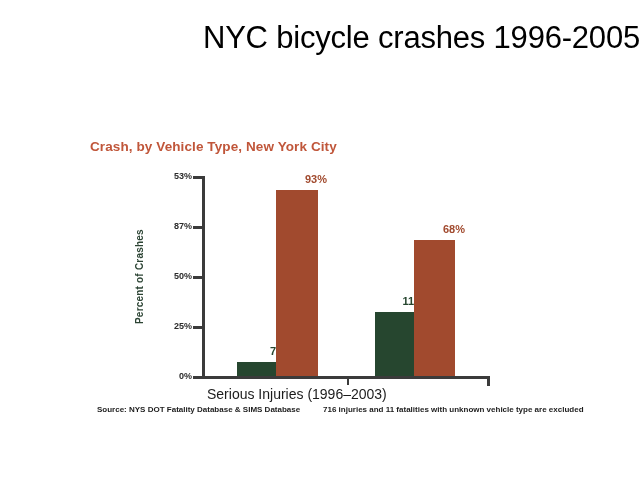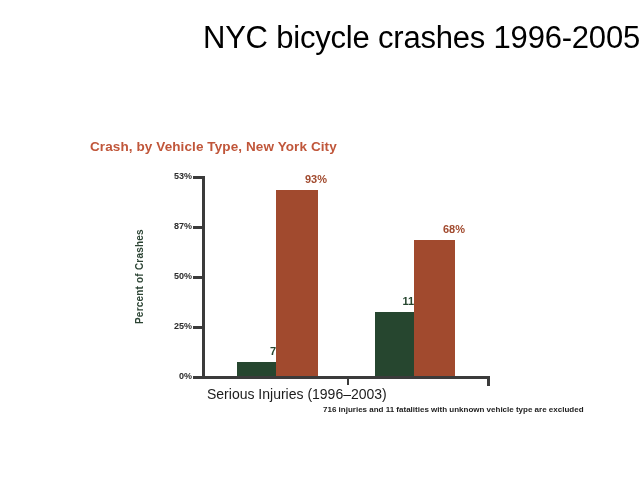--- a/index.html
+++ b/index.html
@@ -251,15 +251,16 @@
     <div class="bar green" style="left:173px; width:39px; height:64px;"></div>
     <div class="bar-label green" style="left:163px; top:119px; width:59px;">11%</div>
 
     <div class="bar red" style="left:212px; width:41px; height:136px;"></div>
     <div class="bar-label red" style="left:203px; top:47px; width:60px;">68%</div>
 
     <div class="cat-label" style="left:5px; width:140px;">Serious Injuries (1996–2003)</div>
   </div>
 
 
+  <div class="footnote footnote-source">Source: NYS DOT Fatality Database &amp; SIMS Database</div>
   <div class="footnote footnote-note">716 injuries and 11 fatalities with unknown vehicle type are excluded</div>
 
 </div>
 
 </body></html>

